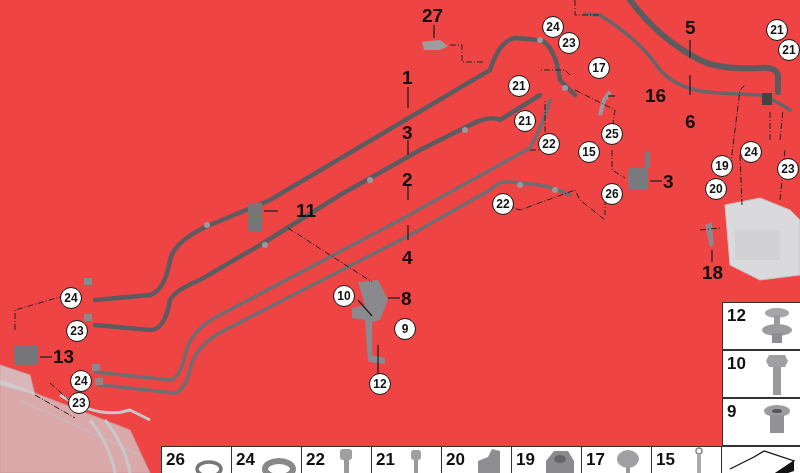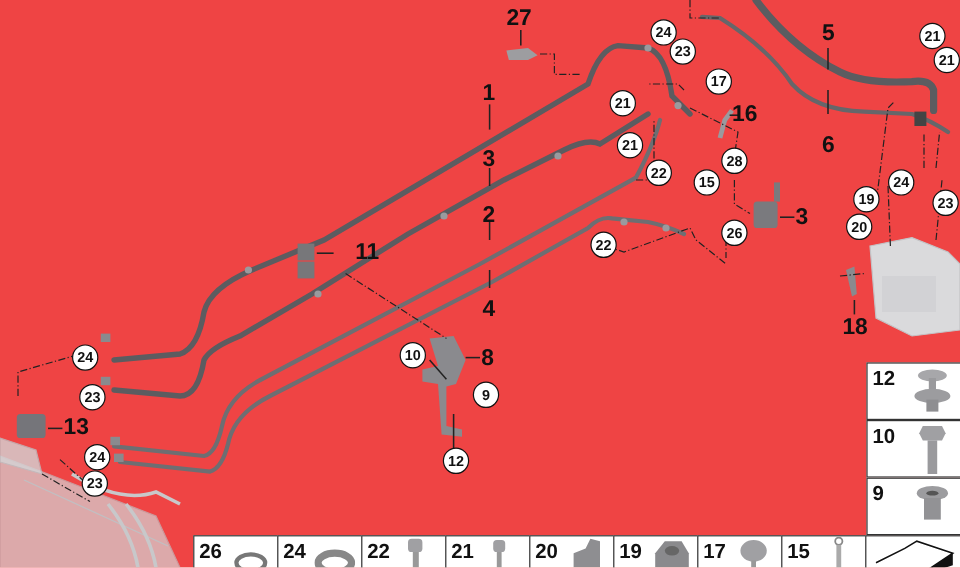--- a/index.html
+++ b/index.html
@@ -128,34 +128,34 @@
     </g>
   </svg>
 
   <span class="lbl" style="left:422px;top:6px;">27</span>
   <span class="lbl" style="left:402px;top:68px;">1</span>
   <span class="lbl" style="left:402px;top:123px;">3</span>
   <span class="lbl" style="left:402px;top:170px;">2</span>
   <span class="lbl" style="left:402px;top:248px;">4</span>
   <span class="lbl" style="left:685px;top:18px;">5</span>
   <span class="lbl" style="left:685px;top:112px;">6</span>
-  <span class="lbl" style="left:610px;top:86px;">16</span>
+  <span class="lbl" style="left:645px;top:86px;">16</span>
   <span class="lbl" style="left:663px;top:172px;">3</span>
   <span class="lbl" style="left:296px;top:201px;">11</span>
   <span class="lbl" style="left:401px;top:289px;">8</span>
   <span class="lbl" style="left:53px;top:347px;">13</span>
   <span class="lbl" style="left:702px;top:263px;">18</span>
 
   <span class="circ" style="left:542px;top:16px;">24</span>
   <span class="circ" style="left:558px;top:32px;">23</span>
   <span class="circ" style="left:508px;top:75px;">21</span>
   <span class="circ" style="left:514px;top:110px;">21</span>
   <span class="circ" style="left:588px;top:57px;">17</span>
   <span class="circ" style="left:538px;top:133px;">22</span>
-  <span class="circ" style="left:601px;top:123px;">28</span>
+  <span class="circ" style="left:601px;top:123px;">25</span>
   <span class="circ" style="left:578px;top:141px;">15</span>
   <span class="circ" style="left:601px;top:183px;">26</span>
   <span class="circ" style="left:492px;top:193px;">22</span>
   <span class="circ" style="left:766px;top:19px;">21</span>
   <span class="circ" style="left:778px;top:39px;">21</span>
   <span class="circ" style="left:711px;top:155px;">19</span>
   <span class="circ" style="left:705px;top:178px;">20</span>
   <span class="circ" style="left:740px;top:141px;">24</span>
   <span class="circ" style="left:777px;top:158px;">23</span>
   <span class="circ" style="left:333px;top:285px;">10</span>

